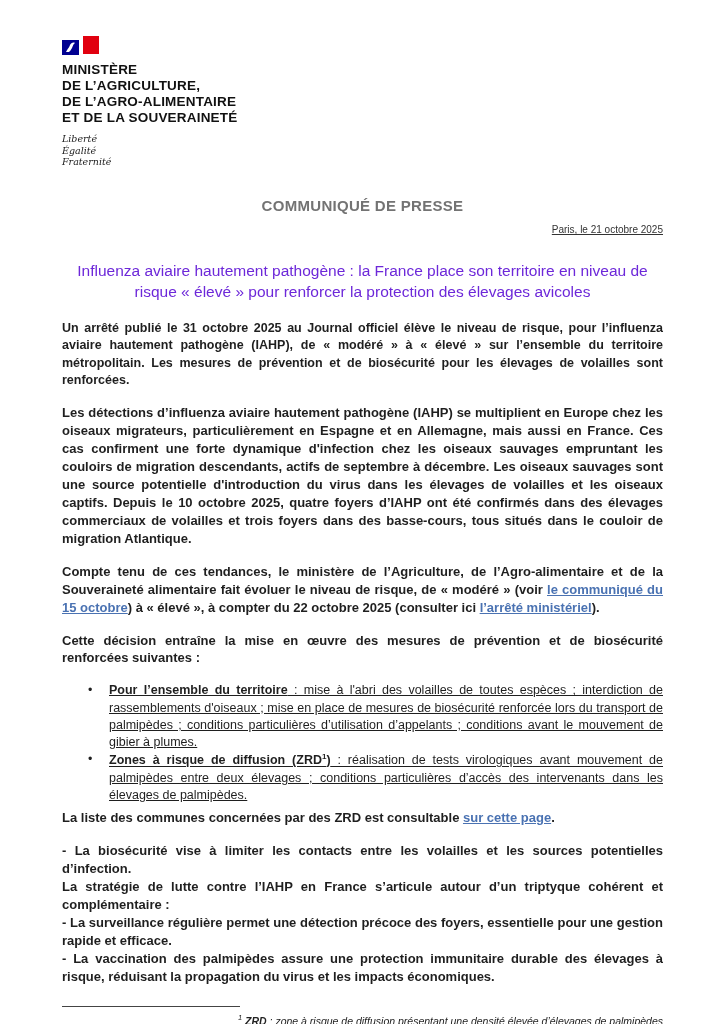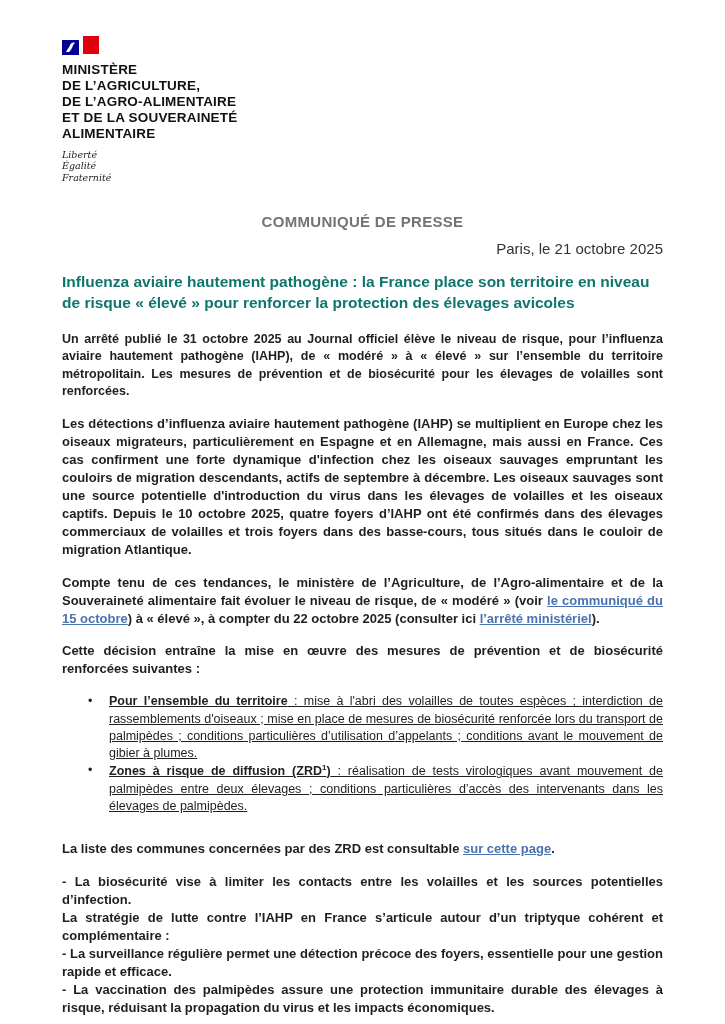--- a/index.html
+++ b/index.html
@@ -37,49 +37,51 @@
   .kicker {
     text-align: center;
     font-weight: bold;
     font-size: 15px;
     letter-spacing: 0.3px;
     color: #737373;
     margin: 14px 0 10px 0;
   }
   .dateline {
     text-align: right;
-    font-size: 15px;
+    font-size: 10px;
     color: #333;
-    margin-bottom: 15px;
+    margin-bottom: 26px;
+    text-decoration: underline;
   }
 
   
   .doc-title {
-    font-weight: bold;
+    font-weight: normal;
     font-size: 15.5px;
     line-height: 1.32;
-    color: #0f766e;
+    color: #6d28d9;
     margin: 0 0 18px 0;
+    text-align: center;
   }
   .lead {
     font-weight: bold;
     font-size: 12.5px;
     line-height: 1.38;
     text-align: justify;
     margin: 0 0 15px 0;
   }
   .para {
     font-size: 13px;
     line-height: 1.38;
     text-align: justify;
     margin: 0 0 15px 0;
     font-weight: bold;
   }
   .para.tight { margin: 0; }
-  .para.after-list { margin-top: 25px; }
+  .para.after-list { margin-top: 5px; }
   .bullet {
     display: flex;
     padding-left: 26px;
     font-size: 12.5px;
     line-height: 1.38;
     margin: 0;
   }
   .bullet-dot { width: 21px; flex-shrink: 0; }
   .bullet-text { flex: 1; text-align: justify; text-decoration: underline; }
   .bold { font-weight: bold; }
@@ -115,21 +117,20 @@
     <svg class="flag" width="42" height="22" viewBox="0 0 42 22" aria-hidden="true">
       <rect x="0" y="4" width="17" height="15" fill="#000091"></rect>
       <rect x="21" y="0" width="16" height="18" fill="#E1000F"></rect>
       <path d="M4 16 C6 12, 7 12, 8 9 C9 7, 11 6, 13 7 C11 8, 11 10, 10 12 C9 14, 8 15, 7 16 Z" fill="#ffffff"></path>
     </svg>
     <div class="ministry-name">
       <div>MINISTÈRE</div>
       <div>DE L’AGRICULTURE,</div>
       <div>DE L’AGRO-ALIMENTAIRE</div>
       <div>ET DE LA SOUVERAINETÉ</div>
-      <div>ALIMENTAIRE</div>
     </div>
     <div class="motto">
       <div>Liberté</div>
       <div>Égalité</div>
       <div>Fraternité</div>
     </div>
   </div>
 
   <div class="kicker">COMMUNIQUÉ DE PRESSE</div>
   <div class="dateline">Paris, le 21 octobre 2025</div>

